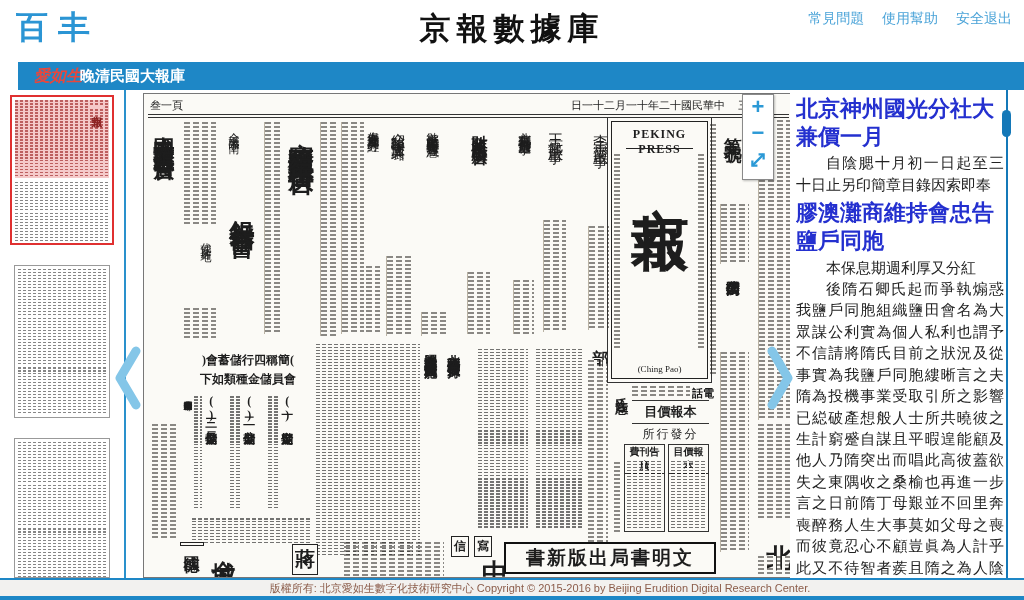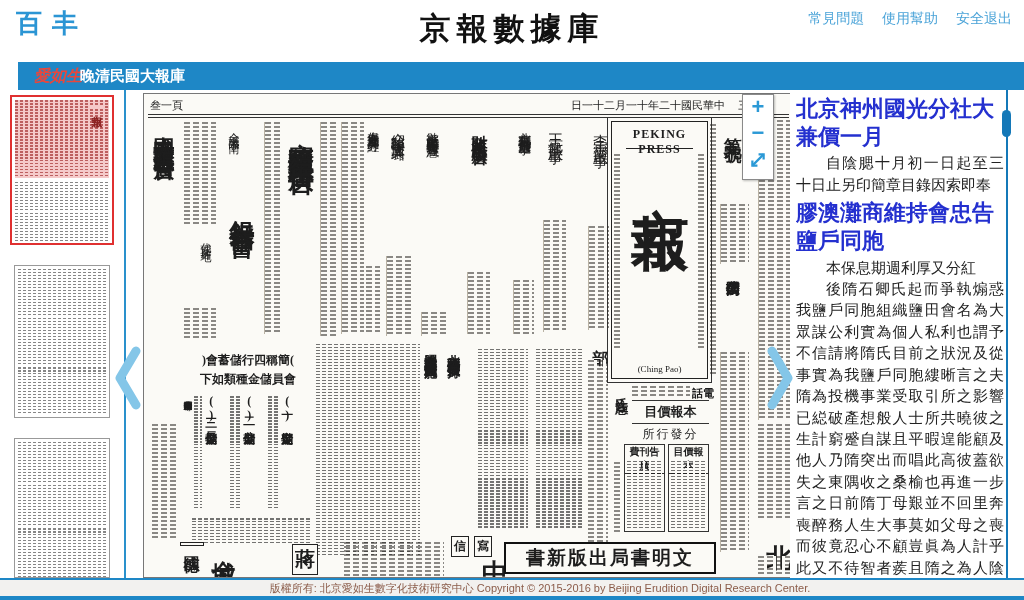--- a/index.html
+++ b/index.html
@@ -1,21 +1,21 @@
 <!DOCTYPE html>
 <html><head>
 <meta charset="utf-8">
 <style>
   html,body{margin:0;padding:0;background:#fff;}
   #app{position:relative;width:1024px;height:600px;overflow:hidden;background:#fff;
        font-family:"Liberation Sans",sans-serif;}
 
   
   .hdr{position:absolute;left:0;top:0;width:1024px;height:62px;background:#fff;}
-  .logo{position:absolute;left:16px;top:6px;font-size:26px;font-weight:bold;
+  .logo{position:absolute;left:16px;top:6px;font-size:32px;font-weight:bold;
         color:#2b95d4;letter-spacing:10px;font-family:Liberation Mono, monospace;}
   .site-title{position:absolute;left:0;right:0;top:8px;text-align:center;font-size:31px;
         font-weight:bold;color:#111;font-family:"Liberation Serif",serif;letter-spacing:6px;}
   .top-links{position:absolute;right:12px;top:10px;font-size:14px;color:#4aa3d8;}
   .top-links span{margin-left:14px;cursor:pointer;text-align:right;}
   .auth{position:absolute;right:12px;top:34px;font-size:14px;color:#4aa3d8;}
 
   
   .tbar{position:absolute;left:18px;top:62px;width:1024px;height:28px;background:#1e87c6;}
   .brand-script{position:absolute;left:16px;top:4px;font-size:16px;font-weight:bold;

